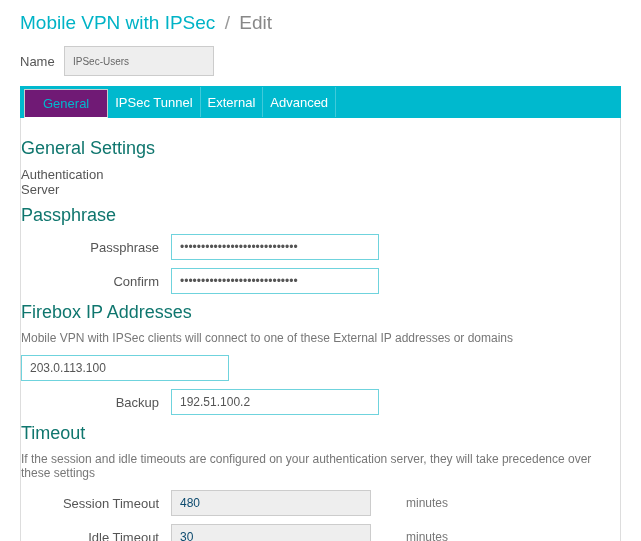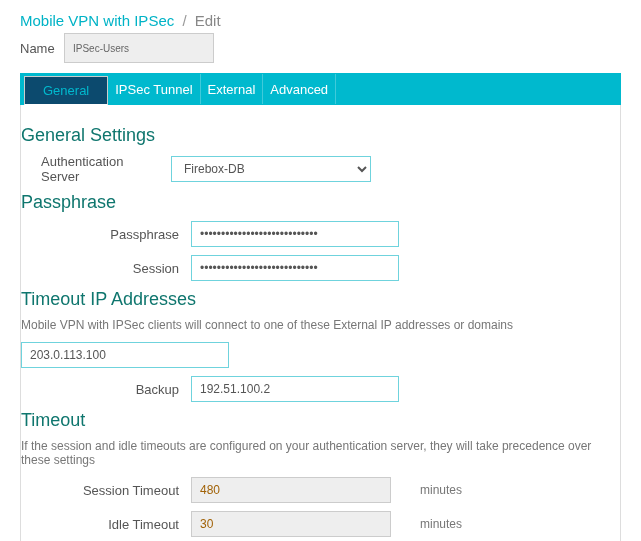--- a/index.html
+++ b/index.html
@@ -5,22 +5,22 @@
   * { box-sizing: border-box; margin: 0; padding: 0; }
   body {
     font-family: Arial, Helvetica, sans-serif;
     font-size: 13px;
     color: #555;
     background: #fff;
     padding: 12px 20px;
     width: 641px;
   }
   .breadcrumb {
-    font-size: 15px;
-    margin-bottom: 4px;
+    font-size: 19px;
+    margin-bottom: 12px;
   }
   .breadcrumb a { color: #00b3c6; text-decoration: none; }
   .breadcrumb .sep { color: #999; margin: 0 4px; }
   .breadcrumb .cur { color: #888; }
   .name-row {
     display: flex;
     align-items: center;
     margin-bottom: 10px;
   }
   .name-row label { width: 44px; color: #555; }
@@ -43,21 +43,21 @@
   .tab {
     padding: 0 7px;
     display: flex;
     align-items: center;
     color: #fff;
     font-size: 13px;
     cursor: pointer;
     border-right: 1px solid rgba(255,255,255,0.25);
   }
   .tab.active {
-    background: #0c4a6e;
+    background: #701a75;
     color: #00b9ce;
     border: 1px solid #ccc;
     border-bottom: 1px solid #fff;
     margin: 2px 0 -1px 3px;
     padding: 0 18px;
   }
   .panel {
     border: 1px solid #ddd;
     border-top: none;
     padding: 14px 0 20px 0;
@@ -77,43 +77,42 @@
     display: flex;
     align-items: center;
     margin: 8px 0;
   }
   .row .lbl {
     width: 150px;
     text-align: right;
     padding-right: 12px;
     color: #555;
     font-size: 13px;
-    margin-left: 20px;
   }
   .row .lbl.wide { width: 150px; }
   input.teal, select.teal {
     height: 26px;
     border: 1px solid #6fd3dd;
     padding: 3px 8px;
     font-size: 12px;
     color: #555;
     background: #fff;
   }
   input.gray {
     height: 26px;
     border: 1px solid #ccc;
     background: #eee;
     padding: 3px 8px;
     font-size: 12px;
-    color: #a16207;
+    color: #0c4a6e;
   }
   .w190 { width: 208px; }
   .w200 { width: 200px; }
   select.teal { width: 200px; }
-  .units { margin-left: 16px; color: #777; font-size: 12px; padding-left: 13px; }
+  .units { margin-left: 22px; color: #777; font-size: 12px; padding-left: 13px; }
   .content-inner { padding: 0 0 0 0; }
   .auth-row .lbl { width: 130px; text-align:left; padding-right:8px;}
 </style>
 </head>
 <body>
 
 <div class="breadcrumb">
   <a href="#">Mobile VPN with IPSec</a>
   <span class="sep">/</span>
   <span class="cur">Edit</span>
@@ -130,36 +129,33 @@
   <div class="tab">External</div>
   <div class="tab">Advanced</div>
 </div>
 
 <div class="panel">
   <div class="content-inner">
 
     <h2 class="section">General Settings</h2>
     <div class="row auth-row">
       <div class="lbl">Authentication Server</div>
-      <select class="teal">
-        <option>Firebox-DB</option>
-      </select>
     </div>
 
     <h2 class="section">Passphrase</h2>
     <div class="row">
       <div class="lbl">Passphrase</div>
       <input class="teal w190" type="password" value="••••••••••••••••••••••••••••" style="">
     </div>
     <div class="row">
-      <div class="lbl">Session</div>
+      <div class="lbl">Confirm</div>
       <input class="teal w190" type="password" value="••••••••••••••••••••••••••••" style="">
     </div>
 
-    <h2 class="section">Timeout IP Addresses</h2>
+    <h2 class="section">Firebox IP Addresses</h2>
     <div class="helper">Mobile VPN with IPSec clients will connect to one of these External IP addresses or domains</div>
     <div class="row">
       <input class="teal w190" type="text" value="203.0.113.100" style="">
     </div>
     <div class="row">
       <div class="lbl">Backup</div>
       <input class="teal w190" type="text" value="192.51.100.2" style="">
     </div>
 
     <h2 class="section">Timeout</h2>

